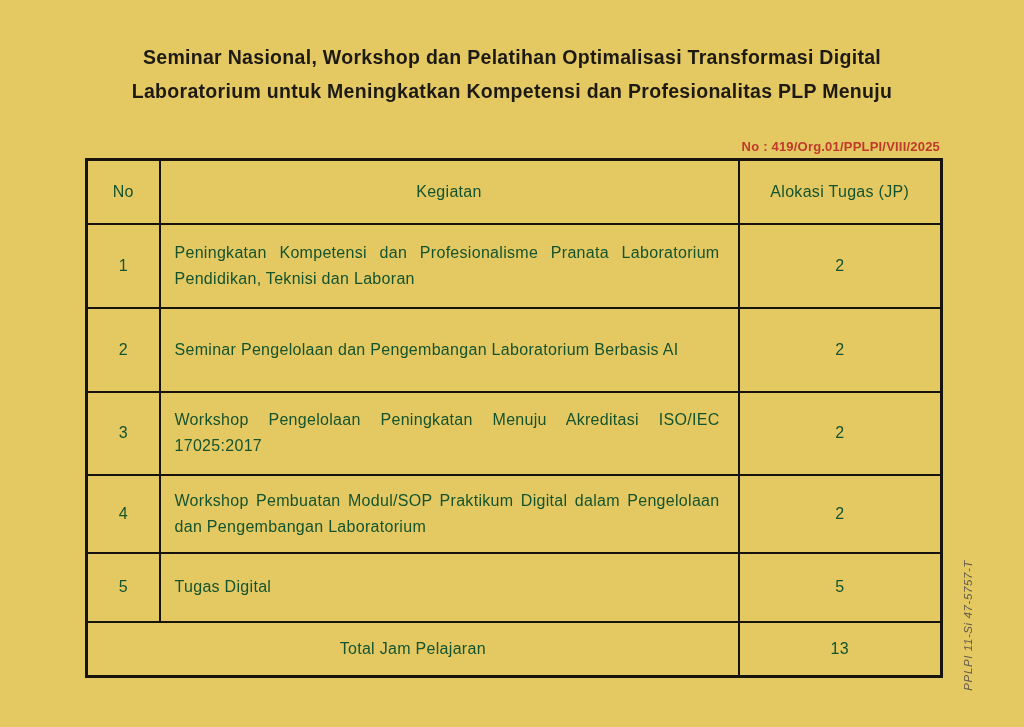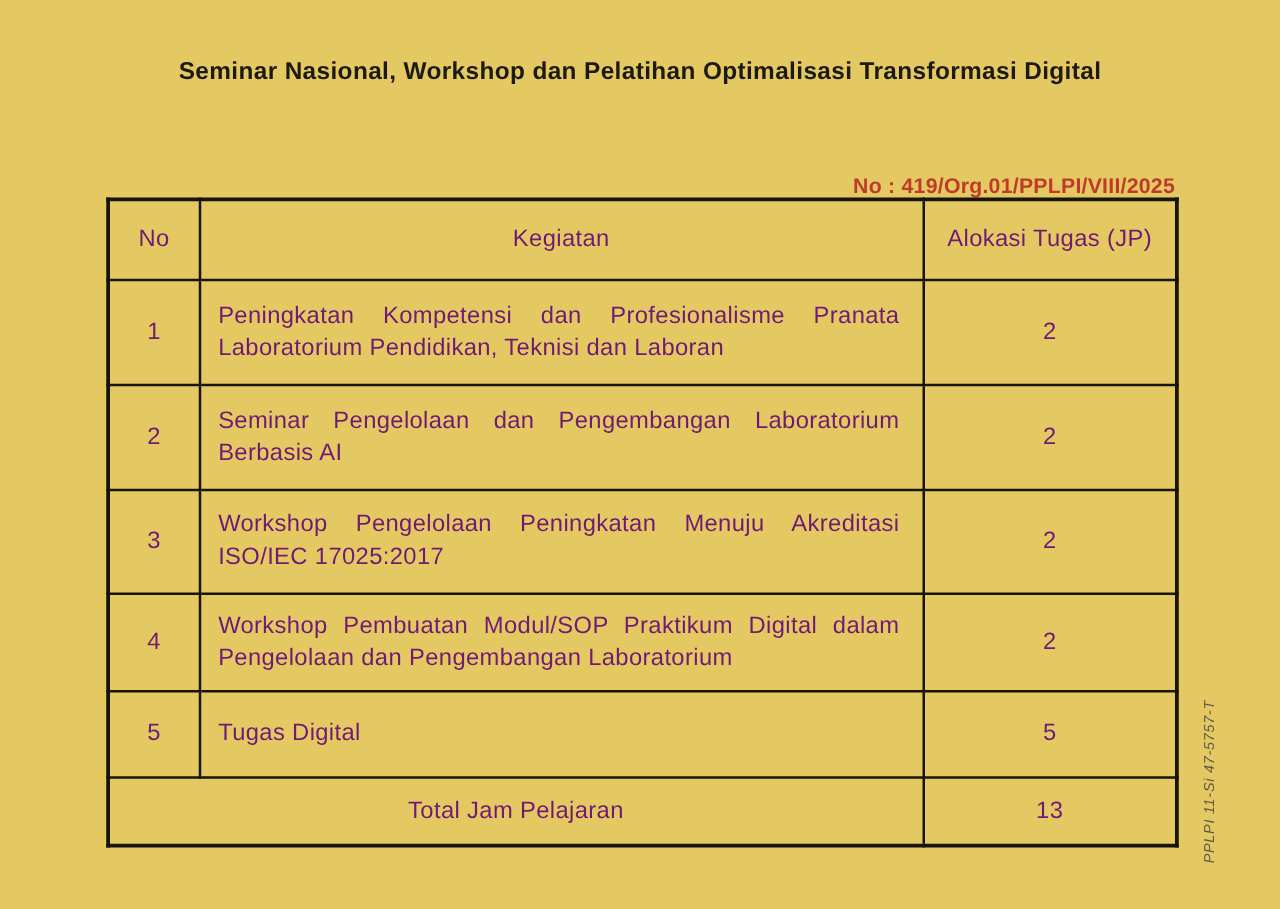--- a/index.html
+++ b/index.html
@@ -22,37 +22,37 @@
     font-size:19.5px;
     line-height:34px;
     letter-spacing:0.3px;
     color:#1d1a14;
   }
   .title .line { display:block; }
   .doc-no {
     position:absolute;
     top:139px; right:84px;
     font-weight:bold;
-    font-size:17px;
+    font-size:13px;
     letter-spacing:0.2px;
     color:#bf3a2a;
   }
   table.schedule {
     position:absolute;
     top:158px; left:85px;
     width:855px;
     border-collapse:collapse;
     table-layout:fixed;
     border:3px solid #17140e;
   }
   table.schedule td, table.schedule th {
     border:2.5px solid #17140e;
-    color:#701a75;
+    color:#14532d;
     font-weight:normal;
-    font-size:19px;
+    font-size:16px;
     letter-spacing:0.3px;
     vertical-align:middle;
   }
   col.c-no { width:73px; }
   col.c-keg { width:579px; }
   col.c-jp { width:203px; }
   tr.hdr     { height:64px; }
   tr.r1      { height:84px; }
   tr.r2      { height:84px; }
   tr.r3      { height:83px; }
@@ -78,20 +78,21 @@
     white-space:nowrap;
   }
 </style>
 </head>
 <body>
 
 <div class="poster">
 
   <h1 class="title">
     <span class="line">Seminar Nasional, Workshop dan Pelatihan Optimalisasi Transformasi Digital</span>
+    <span class="line">Laboratorium untuk Meningkatkan Kompetensi dan Profesionalitas PLP Menuju</span>
   </h1>
 
   <div class="doc-no">No : 419/Org.01/PPLPI/VIII/2025</div>
 
   <table class="schedule">
     <colgroup>
       <col class="c-no">
         <col class="c-keg">
         <col class="c-jp">
     </colgroup>

